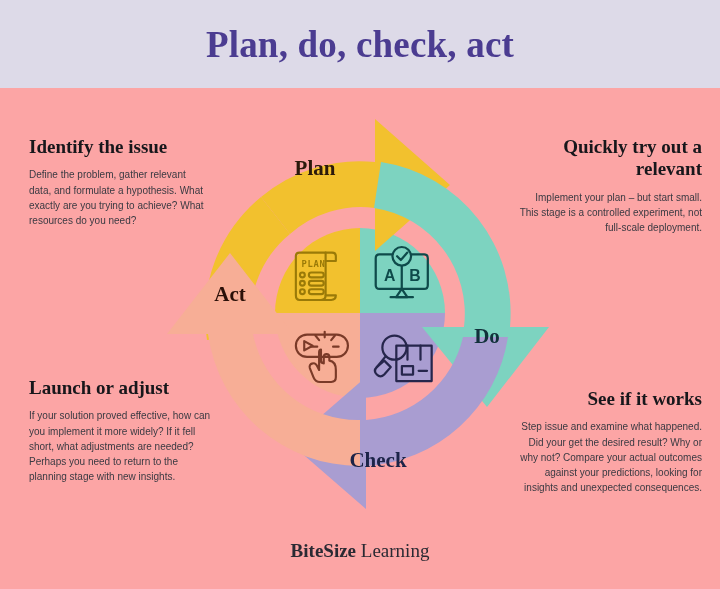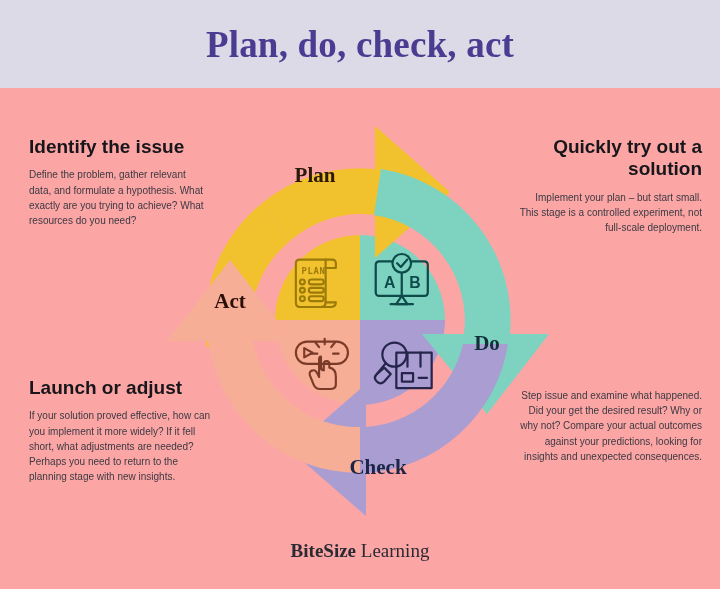--- a/index.html
+++ b/index.html
@@ -23,42 +23,42 @@
     font-weight:bold;
     font-size:37px;
     letter-spacing:.2px;
     color:#4B3C91;
   }
 
   
   .block{position:absolute;}
   .block h2{
     margin:0 0 9px 0;
-    font-family:Liberation Sans, sans-serif;
+    font-family:Liberation Serif, serif;
     font-weight:bold;
     font-size:19px;
     line-height:1.18;
     color:#17171B;
   }
   .block p{
     margin:0;
     font-size:10px;
     line-height:1.52;
     color:#3A3A42;
   }
   .left{text-align:left;}
   .right{text-align:right;}
 
   #block-identify{left:29px;top:136px;width:178px;}
   #block-quickly {left:518px;top:136px;width:184px;}
   #block-launch  {left:29px;top:377px;width:182px;}
   #block-see     {left:516px;top:388px;width:186px;}
 
   
-  #diagram{position:absolute;left:150px;top:112px;width:420px;height:420px;}
+  #diagram{position:absolute;left:150px;top:105px;width:420px;height:420px;}
   #diagram svg{display:block;}
 
   .arrow-label{
     font-family:"Liberation Serif",serif;
     font-weight:bold;
     font-size:21px;
   }
 
   
   #footer{
@@ -79,30 +79,31 @@
   <div id="header">
     <div id="header-title">Plan, do, check, act</div>
   </div>
 
   <div class="block left" id="block-identify">
     <h2>Identify the issue</h2>
     <p>Define the problem, gather relevant data, and formulate a hypothesis. What exactly are you trying to achieve? What resources do you need?</p>
   </div>
 
   <div class="block right" id="block-quickly">
-    <h2>Quickly try out a solution</h2>
+    <h2>Quickly try out a relevant</h2>
     <p>Implement your plan – but start small. This stage is  a controlled experiment, not full-scale deployment.</p>
   </div>
 
   <div class="block left" id="block-launch">
     <h2>Launch or adjust</h2>
     <p>If your solution proved effective, how can you implement it more widely? If it fell short, what adjustments are needed? Perhaps you need to return to the planning stage with new insights.</p>
   </div>
 
   <div class="block right" id="block-see">
+    <h2>See if it works</h2>
     <p>Step issue and examine what happened. Did your get the desired result? Why or why not? Compare your actual outcomes against your predictions, looking for insights and unexpected consequences.</p>
   </div>
 
   <div id="diagram">
     <svg width="420" height="420" viewBox="0 0 420 420" xmlns="http://www.w3.org/2000/svg">
 
       <defs>
         <clipPath id="innerCircle">
           <circle cx="210" cy="208" r="85"></circle>
         </clipPath>

